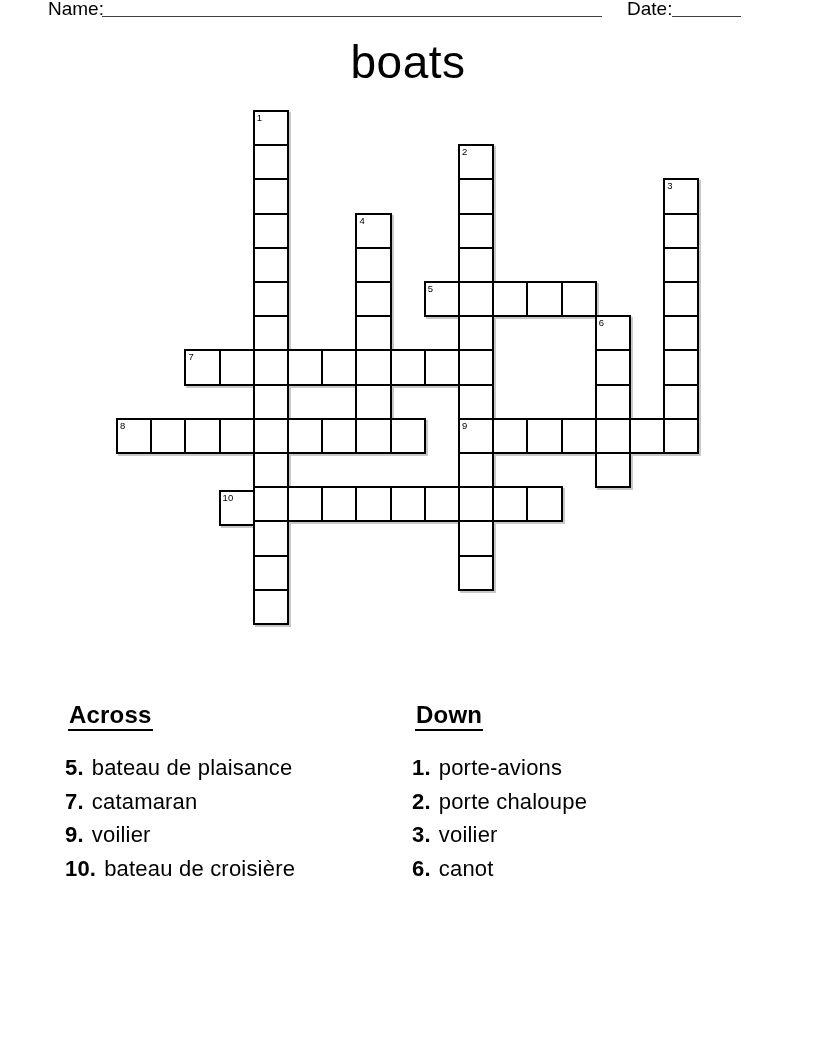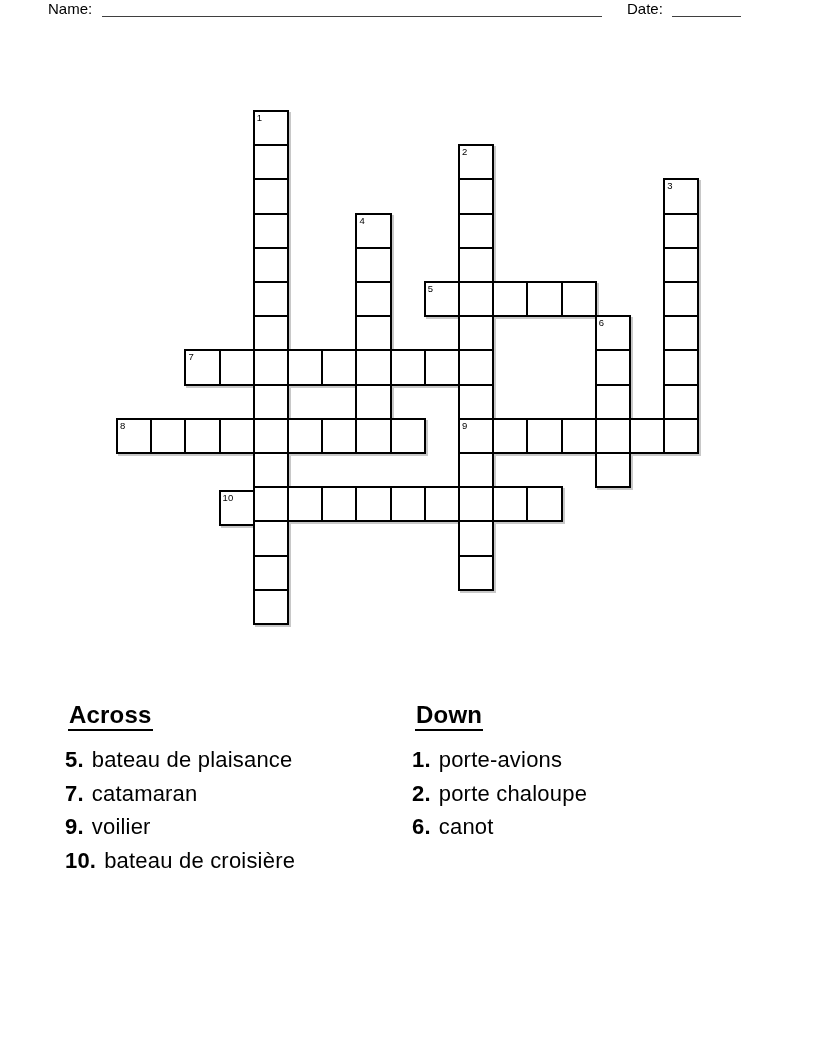--- a/index.html
+++ b/index.html
@@ -12,21 +12,21 @@
   }
   *{margin:0;padding:0;box-sizing:border-box;}
   html,body{background:#fff;}
   body{
     width:816px;height:1056px;position:relative;overflow:hidden;
     font-family:"Liberation Sans", sans-serif;color:var(--ink);
   }
   .worksheet{position:absolute;inset:0;background:var(--page-bg);}
 
   
-  .hdr-label{position:absolute;top:1px;font-size:15px;line-height:16px;color:var(--ink);}
+  .hdr-label{position:absolute;top:1px;font-size:19px;line-height:16px;color:var(--ink);}
   .name-label{left:48px;}
   .date-label{left:627px;}
   .write-line{position:absolute;top:16px;height:0;border-top:1.4px solid var(--rule-line);}
   .name-line{left:102px;width:500px;}
   .date-line{left:672px;width:69px;}
 
   
   .title{
     position:absolute;top:36px;left:0;width:816px;text-align:center;
     font-size:46px;line-height:52px;letter-spacing:0.5px;color:var(--ink);
@@ -45,35 +45,36 @@
   }
 
   
   .clues{position:absolute;top:701px;font-size:22px;letter-spacing:0.2px;}
   .clues-across{left:65px;width:340px;}
   .clues-down{left:412px;width:330px;}
   .clue-heading{
     display:inline-block;font-size:24px;font-weight:bold;line-height:28px;
     border-bottom:2.5px solid var(--ink);padding:0 1px 0 1px;margin-left:3px;
   }
-  .clue-list{list-style:none;margin-top:12px;}
+  .clue-list{list-style:none;margin-top:20px;}
   .clue-list li{line-height:33.5px;white-space:nowrap;}
   .clue-num{font-weight:bold;margin-right:8px;}
 </style>
 </head>
 <body>
 
 <div class="worksheet">
 
   <span class="hdr-label name-label">Name:</span>
   <div class="write-line name-line"></div>
 
   <span class="hdr-label date-label">Date:</span>
   <div class="write-line date-line"></div>
 
+  <div class="title">boats</div>
 
   <div class="grid">
       <div class="cell" style="left: 252.8px; top: 110px; width: 36.2px; height: 36.2px;">
         <span class="cellnum">1</span>
       </div>
       <div class="cell" style="left: 252.8px; top: 144.2px; width: 36.2px; height: 36.2px;"></div>
       <div class="cell" style="left: 458px; top: 144.2px; width: 36.2px; height: 36.2px;">
         <span class="cellnum">2</span>
       </div>
       <div class="cell" style="left: 252.8px; top: 178.4px; width: 36.2px; height: 36.2px;"></div>
@@ -176,17 +177,18 @@
         <li><span class="clue-num">9.</span><span class="clue-text">voilier</span></li>
         <li><span class="clue-num">10.</span><span class="clue-text">bateau de croisière</span></li>
       </ul>
   </div>
 
   <div class="clues clues-down">
     <span class="clue-heading">Down</span>
     <ul class="clue-list">
         <li><span class="clue-num">1.</span><span class="clue-text">porte-avions</span></li>
         <li><span class="clue-num">2.</span><span class="clue-text">porte chaloupe</span></li>
+        <li><span class="clue-num">3.</span><span class="clue-text">voilier</span></li>
         <li><span class="clue-num">6.</span><span class="clue-text">canot</span></li>
       </ul>
   </div>
 
 </div>
 
 </body></html>

